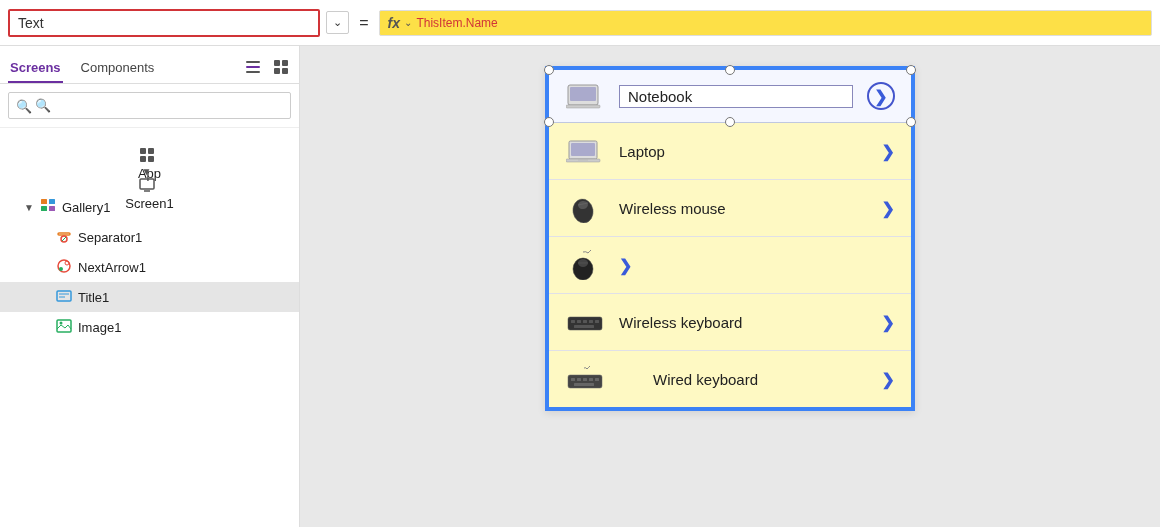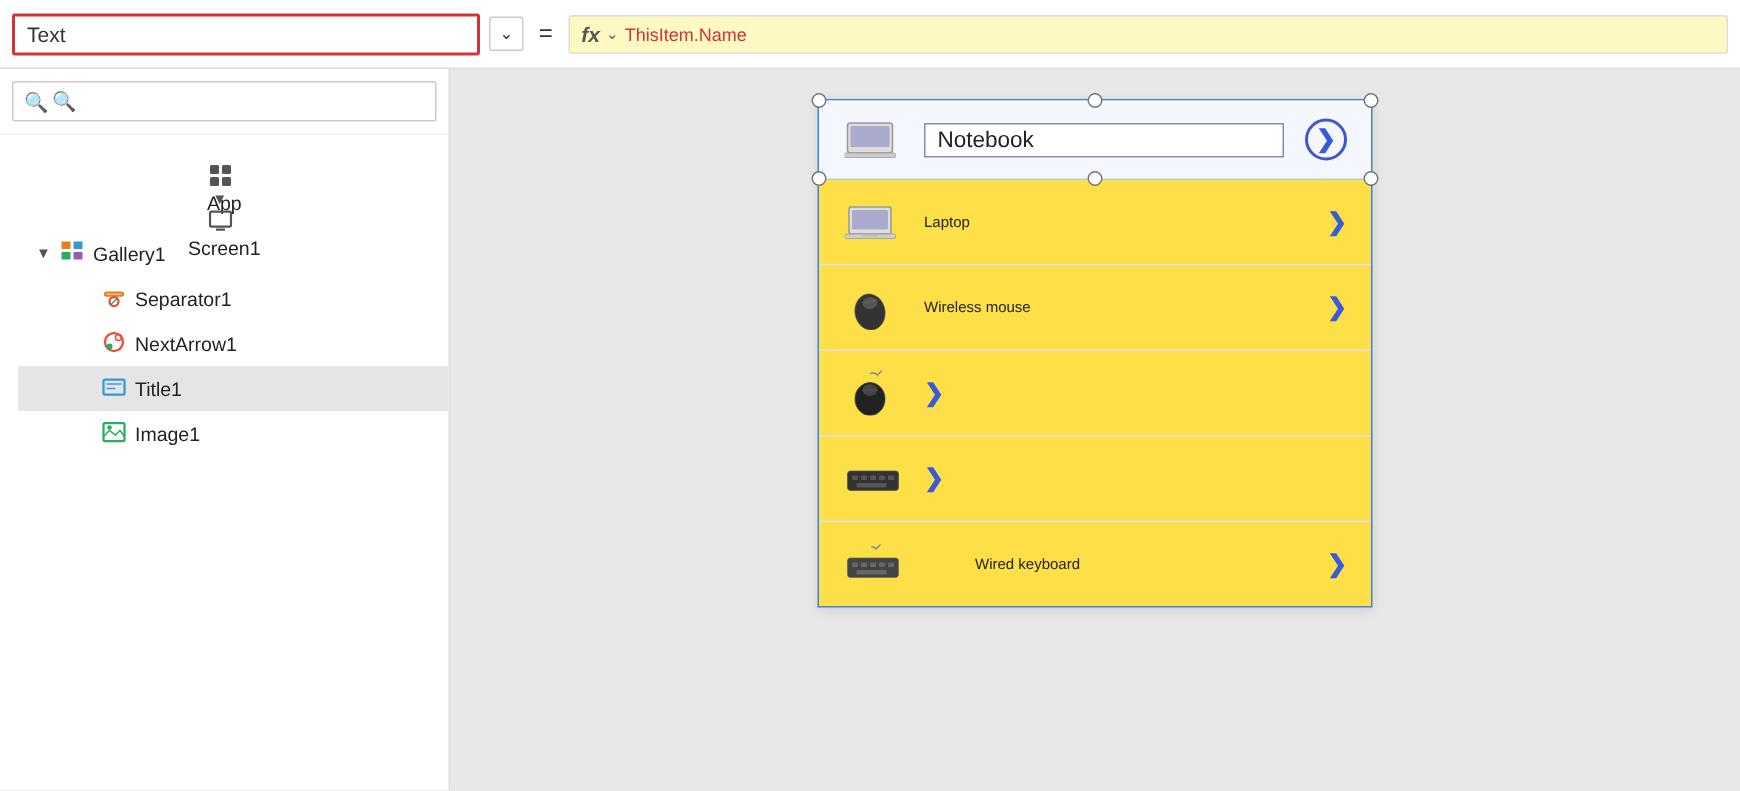--- a/index.html
+++ b/index.html
@@ -38,21 +38,21 @@
       color: #333;
       padding: 0 4px;
     }
     .formula-bar {
       display: flex;
       align-items: center;
       flex: 1;
       border: 1px solid #ddd;
       border-radius: 2px;
       padding: 4px 8px;
-      background: #fef9c3;
+      background: #fde047;
       gap: 4px;
     }
     .formula-icon {
       font-style: italic;
       font-weight: bold;
       color: #555;
       font-size: 14px;
     }
     .formula-chevron {
       font-size: 10px;
@@ -151,21 +151,21 @@
       align-items: center;
       padding: 4px 8px;
       cursor: pointer;
       font-size: 13px;
       color: #222;
       height: 30px;
     }
     .tree-item.selected { background: #e5e5e5; }
     .tree-indent-1 { padding-left: 8px; flex-direction: column; }
     .tree-indent-2 { padding-left: 24px; }
-    .tree-indent-3 { padding-left: 40px; margin-left: 12px; }
+    .tree-indent-3 { padding-left: 40px; }
     .tree-arrow {
       font-size: 10px;
       color: #555;
       margin-right: 4px;
       width: 12px;
       display: inline-block;
     }
 
     
     .content-area {
@@ -173,23 +173,23 @@
       background: #e8e8e8;
       display: flex;
       align-items: flex-start;
       justify-content: center;
       padding: 20px;
       overflow: auto;
     }
 
     
     .gallery-panel {
-      background: #fde047;
+      background: #fef9c3;
       width: 370px;
-      border: 1px solid #3b82f6;
+      border: 4px solid #3b82f6;
       box-shadow: 0 2px 8px rgba(0,0,0,0.1);
     }
 
     .gallery-item {
       display: flex;
       align-items: center;
       padding: 12px 16px;
       border-bottom: 1px solid #e0e0e8;
       cursor: pointer;
       gap: 14px;
@@ -202,21 +202,21 @@
     .gallery-item-image {
       width: 40px;
       height: 32px;
       display: flex;
       align-items: center;
       justify-content: center;
       flex-shrink: 0;
     }
     .gallery-item-label {
       flex: 1;
-      font-size: 10px;
+      font-size: 15px;
       color: #222;
     }
     .gallery-item-arrow {
       color: #3a5bd9;
       font-size: 16px;
       font-weight: bold;
     }
 
   </style>
 </head>
@@ -230,20 +230,41 @@
     <span class="formula-icon"><em>f</em>x</span>
     <span class="formula-chevron">⌄</span>
     <span class="formula-text">ThisItem.Name</span>
   </div>
 </div>
 
 <div class="main-layout">
 
   <div class="sidebar">
 
+    <div class="sidebar-tabs">
+      <div class="tab active">Screens</div>
+      <div class="tab">Components</div>
+      <div class="tab-icons">
+        <span class="tab-icon-btn">
+          <svg width="16" height="16" viewBox="0 0 16 16" fill="none" xmlns="http://www.w3.org/2000/svg">
+            <rect x="1" y="2" width="14" height="2" rx="1" fill="#555"></rect>
+            <rect x="1" y="7" width="14" height="2" rx="1" fill="#6b2fa0"></rect>
+            <rect x="1" y="12" width="14" height="2" rx="1" fill="#555"></rect>
+          </svg>
+        </span>
+        <span class="tab-icon-btn">
+          <svg width="16" height="16" viewBox="0 0 16 16" fill="none" xmlns="http://www.w3.org/2000/svg">
+            <rect x="1" y="1" width="6" height="6" rx="1" fill="#555"></rect>
+            <rect x="9" y="1" width="6" height="6" rx="1" fill="#555"></rect>
+            <rect x="1" y="9" width="6" height="6" rx="1" fill="#555"></rect>
+            <rect x="9" y="9" width="6" height="6" rx="1" fill="#555"></rect>
+          </svg>
+        </span>
+      </div>
+    </div>
 
     <div class="search-box">
       <div class="search-icon-wrap">
         <span class="search-icon">🔍</span>
         <input type="text" style="width: 100%; border: 1px solid rgb(204, 204, 204); border-radius: 2px; padding: 5px 8px 5px 26px; font-size: 13px; outline: none;" placeholder="🔍">
       </div>
     </div>
 
     <div class="tree">
 
@@ -400,20 +421,21 @@
           <svg width="38" height="30" viewBox="0 0 38 30" fill="none">
             <rect x="2" y="10" width="34" height="13" rx="2" fill="#333" stroke="#555" stroke-width="0.5"></rect>
             <rect x="5" y="13" width="4" height="3" rx="0.5" fill="#555"></rect>
             <rect x="11" y="13" width="4" height="3" rx="0.5" fill="#555"></rect>
             <rect x="17" y="13" width="4" height="3" rx="0.5" fill="#555"></rect>
             <rect x="23" y="13" width="4" height="3" rx="0.5" fill="#555"></rect>
             <rect x="29" y="13" width="4" height="3" rx="0.5" fill="#555"></rect>
             <rect x="8" y="18" width="20" height="3" rx="0.5" fill="#555"></rect>
           </svg>
         </div>
+        <div class="gallery-item-label">Wireless keyboard</div>
         <div class="gallery-item-arrow">❯</div>
       </div>
 
       <div class="gallery-item" style="border-bottom: none; gap: 48px;">
         <div class="gallery-item-image">
           <svg width="38" height="30" viewBox="0 0 38 30" fill="none">
             <rect x="2" y="11" width="34" height="13" rx="2" fill="#444" stroke="#666" stroke-width="0.5"></rect>
             <rect x="5" y="14" width="4" height="3" rx="0.5" fill="#666"></rect>
             <rect x="11" y="14" width="4" height="3" rx="0.5" fill="#666"></rect>
             <rect x="17" y="14" width="4" height="3" rx="0.5" fill="#666"></rect>

